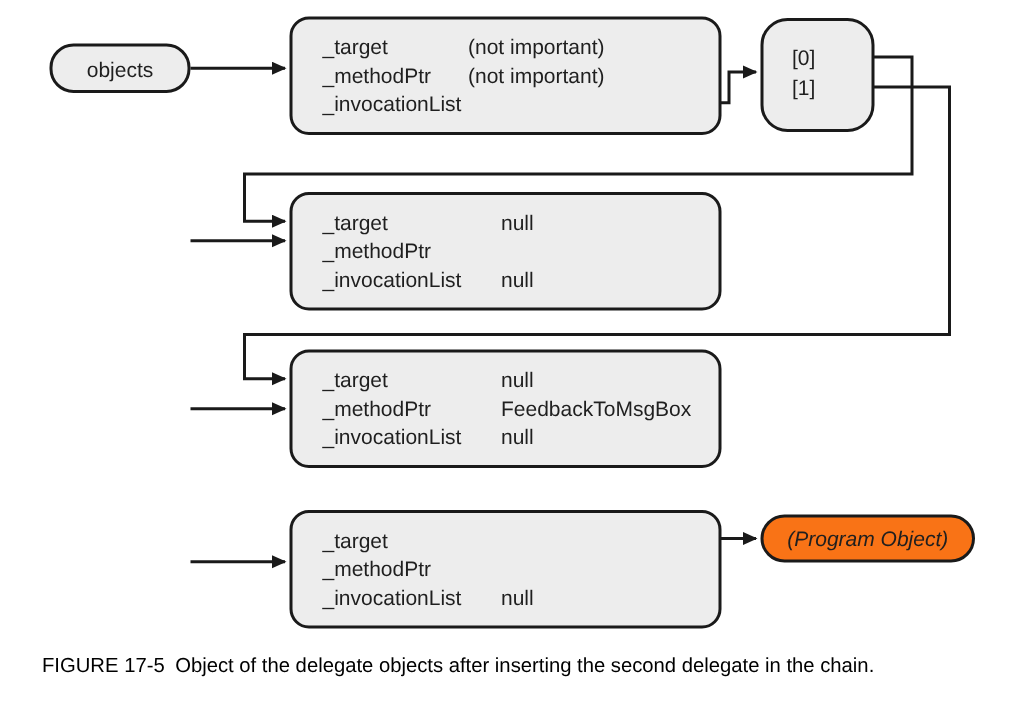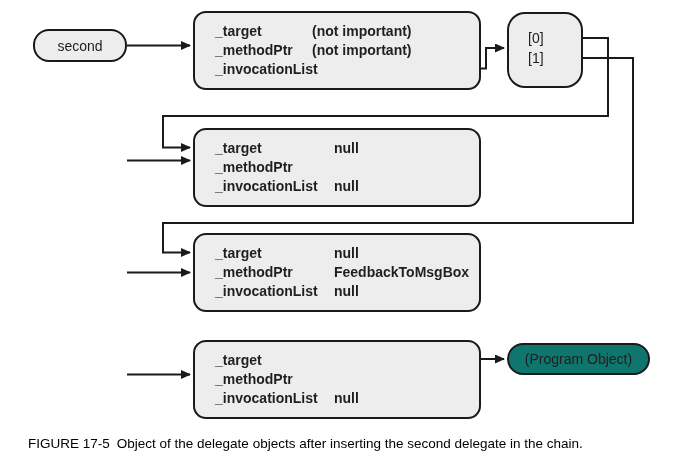--- a/index.html
+++ b/index.html
@@ -42,21 +42,21 @@
     width: 288px;
     height: 79px;
     box-sizing: border-box;
     background: #ededed;
     border: 2.5px solid #1a1a1a;
     border-radius: 13px;
     padding: 9px 0 0 20px;
     font-size: 14px;
     line-height: 19px;
   }
-  .field { display: flex; white-space: nowrap; font-weight: bold; }
+  .field { display: flex; white-space: nowrap; }
   .flabel { display: inline-block; width: 119px; }
   .record.narrow-label .flabel { width: 97px; }
   .array-box {
     position: absolute;
     left: 507px;
     top: 12px;
     width: 76px;
     height: 76px;
     box-sizing: border-box;
     background: #ededed;
@@ -66,27 +66,28 @@
     font-size: 14px;
     line-height: 20px;
   }
   .program-pill {
     position: absolute;
     left: 507px;
     top: 343px;
     width: 143px;
     height: 32px;
     box-sizing: border-box;
-    background: #0f766e;
+    background: #f97316;
     border: 2.5px solid #1a1a1a;
     border-radius: 16px;
     display: flex;
     align-items: center;
     justify-content: center;
     font-size: 14px;
+    font-style: italic;
   }
   .caption {
     position: absolute;
     left: 28px;
     top: 436px;
     font-size: 13.5px;
     color: #000000;
     white-space: nowrap;
   }
   .caption .cap-label { font-weight: normal; margin-right: 7px; }
@@ -114,21 +115,21 @@
     </g>
     <g fill="#1a1a1a" stroke="none">
       <circle cx="334" cy="68.5" r="3.6"></circle>
       <circle cx="559" cy="38" r="3.6"></circle>
       <circle cx="559" cy="58" r="3.6"></circle>
       <circle cx="334" cy="359" r="3.6"></circle>
     </g>
   </svg>
 
   <div class="var-pill" style="top:29px">
-    <span>second</span>
+    <span>objects</span>
   </div>
 
   <div class="record narrow-label" style="top:11px">
     <div class="field">
       <span class="flabel">_target</span>
       <span class="fvalue">(not important)</span>
     </div>
     <div class="field">
       <span class="flabel">_methodPtr</span>
       <span class="fvalue">(not important)</span>

